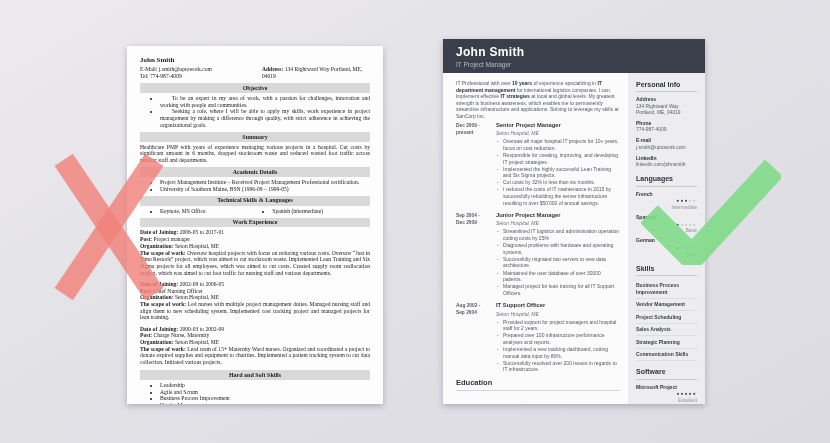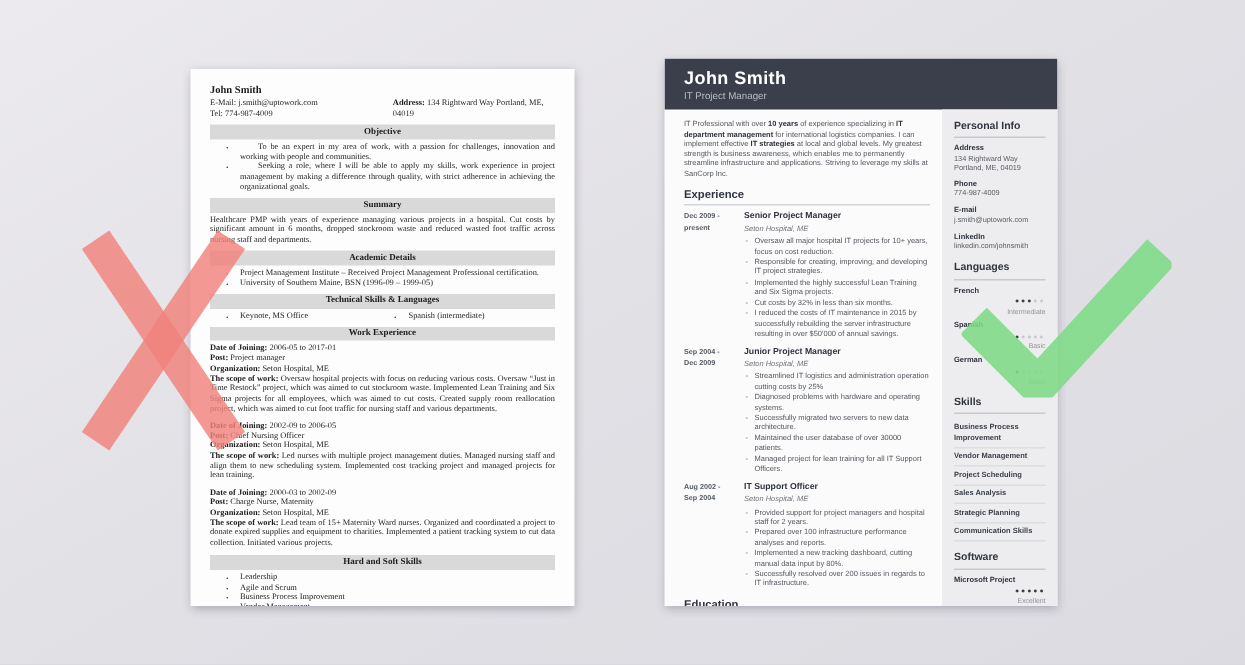--- a/index.html
+++ b/index.html
@@ -148,21 +148,20 @@
 
   <div class="page page-good">
     <div class="g-header">
       <div class="g-name">John Smith</div>
       <div class="g-title">IT Project Manager</div>
     </div>
     <div class="g-cols">
       <div class="g-main">
         <p class="g-summary"><span>IT Professional with over </span><strong>10 years</strong><span> of experience specializing in </span><strong>IT department management</strong><span> for international logistics companies. I can implement effective </span><strong>IT strategies</strong><span> at local and global levels. My greatest strength is business awareness, which enables me to permanently streamline infrastructure and applications. Striving to leverage my skills at SanCorp Inc.</span></p>
 
-        <div class="g-sec">Experience</div>
 
         <div class="g-entry">
           <div class="g-date">
             <div>Dec 2009 -</div>
             <div>present</div>
           </div>
           <div class="g-body">
             <div class="g-role">Senior Project Manager</div>
             <div class="g-org">Seton Hospital, ME</div>
             <ul class="g-ul">

